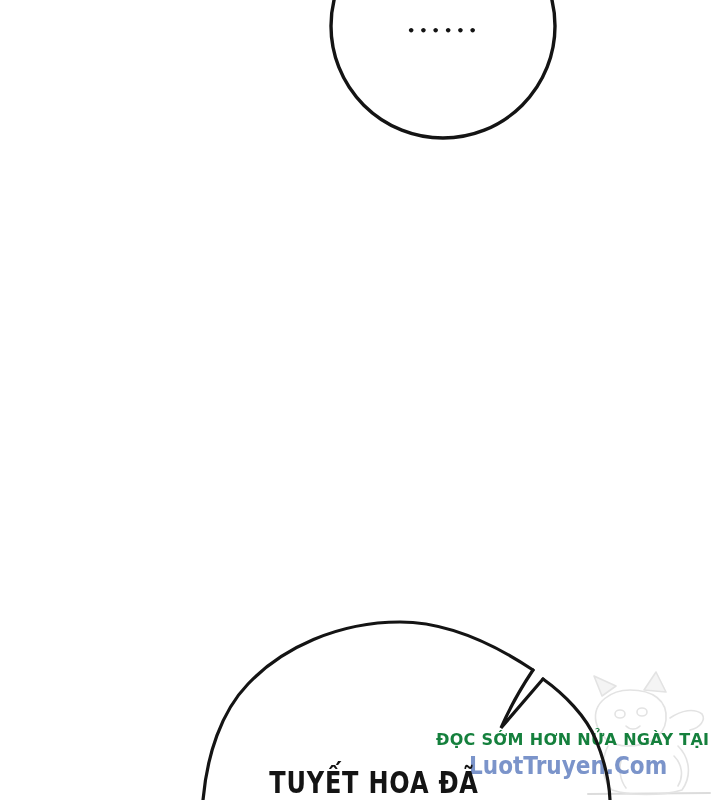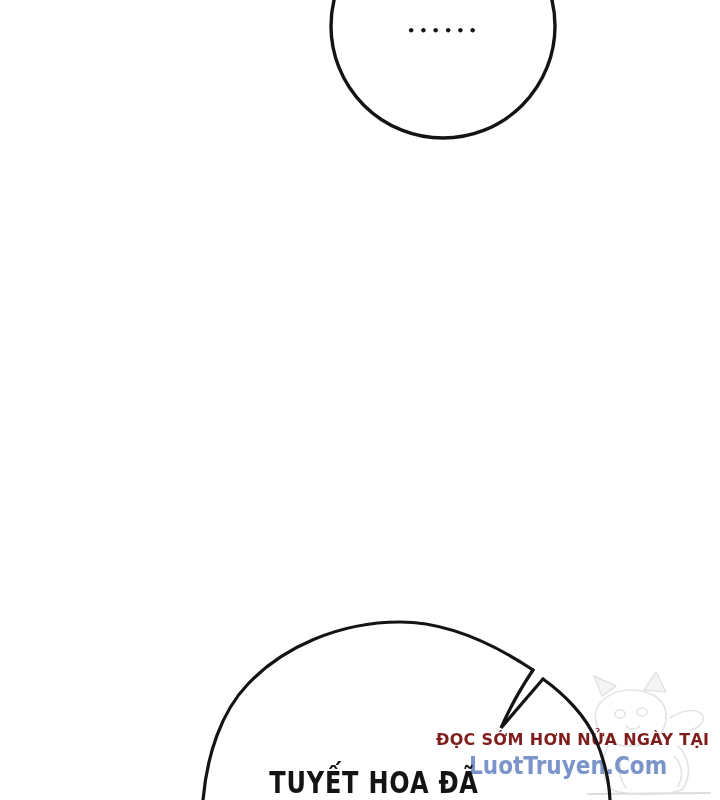--- a/index.html
+++ b/index.html
@@ -25,21 +25,21 @@
   .mascot {
     position: absolute;
     left: 578px; top: 666px;
     z-index: 1;
   }
 
   .watermark-tagline {
     position: absolute;
     left: 436px; top: 732px;
     z-index: 2;
-    color: #7f1d1d;
+    color: #15803d;
     font-size: 16px;
     font-weight: bold;
     letter-spacing: 0.3px;
     line-height: 1;
     white-space: nowrap;
   }
   .watermark-site {
     position: absolute;
     left: 469px; top: 754px;
     z-index: 2;

